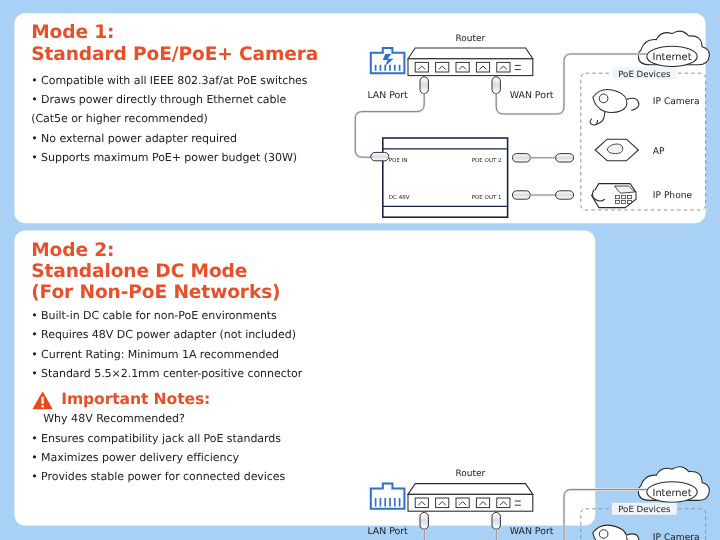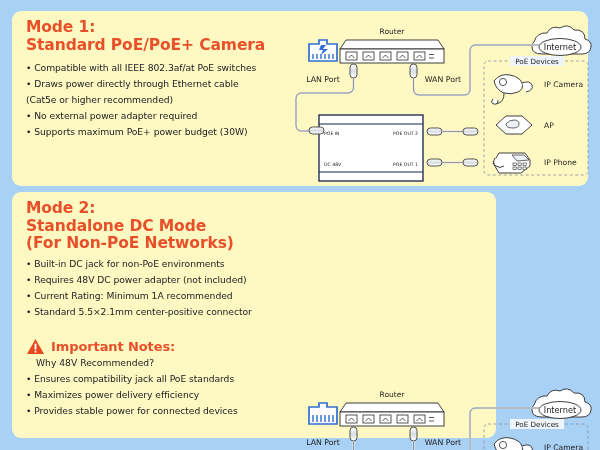--- a/index.html
+++ b/index.html
@@ -6,21 +6,21 @@
   body{
     width:600px;height:450px;
     background:#a8d1f5;
     font-family:"DejaVu Sans", sans-serif;
     overflow:hidden;
   }
   .page{position:relative;width:600px;height:450px;}
 
   .card{
     position:absolute;
-    background:#fef9c3;
+    background:#ffffff;
     border-radius:9px;
     box-sizing:border-box;
   }
   #card-mode1{left:12px;top:11px;width:576px;height:175px;}
   #card-mode2{left:12px;top:192px;width:484px;height:246px;}
 
   .textcol{position:absolute;left:14px;top:8px;width:262px;}
 
   h2.mode-title{
     margin:0;
@@ -39,21 +39,21 @@
     color:#202124;
     font-size:9.2px;
     line-height:16px;
     white-space:nowrap;
     letter-spacing:-0.05px;
   }
   ul.bullets li.cont{padding-left:0;}
 
   .notes-head{
     display:flex;align-items:center;gap:6px;
-    margin-top:18px;
+    margin-top:5px;
     text-align:center;
   }
   .warn-tri{width:19px;height:17px;display:block;}
   .notes-title{
     color:#e8502a;font-weight:bold;font-size:13px;letter-spacing:-0.1px;
   }
   .notes-q{
     color:#202124;font-size:9.2px;line-height:16px;margin-left:10px;
     white-space:nowrap;
   }
@@ -209,21 +209,21 @@
 
   <div class="card" id="card-mode2">
 
     <div class="textcol">
       <h2 class="mode-title">
         <span class="ln">Mode 2:</span>
         <span class="ln">Standalone DC Mode</span>
         <span class="ln">(For Non-PoE Networks)</span>
       </h2>
       <ul class="bullets" style="margin-top:3px;">
-        <li>• Built-in DC jack for non-PoE environments</li>
+        <li>• Built-in DC cable for non-PoE environments</li>
         <li>• Requires 48V DC power adapter (not included)</li>
         <li>• Current Rating: Minimum 1A recommended</li>
         <li>• Standard 5.5×2.1mm center-positive connector</li>
       </ul>
 
       <div class="notes-head">
         <svg class="warn-tri" viewBox="0 0 20 18">
           <path d="M10 1 L19 17 L1 17 Z" fill="#e8491c"></path>
           <rect x="9" y="6" width="2" height="6.2" fill="#ffffff"></rect>
           <rect x="9" y="13.4" width="2" height="2" fill="#ffffff"></rect>

